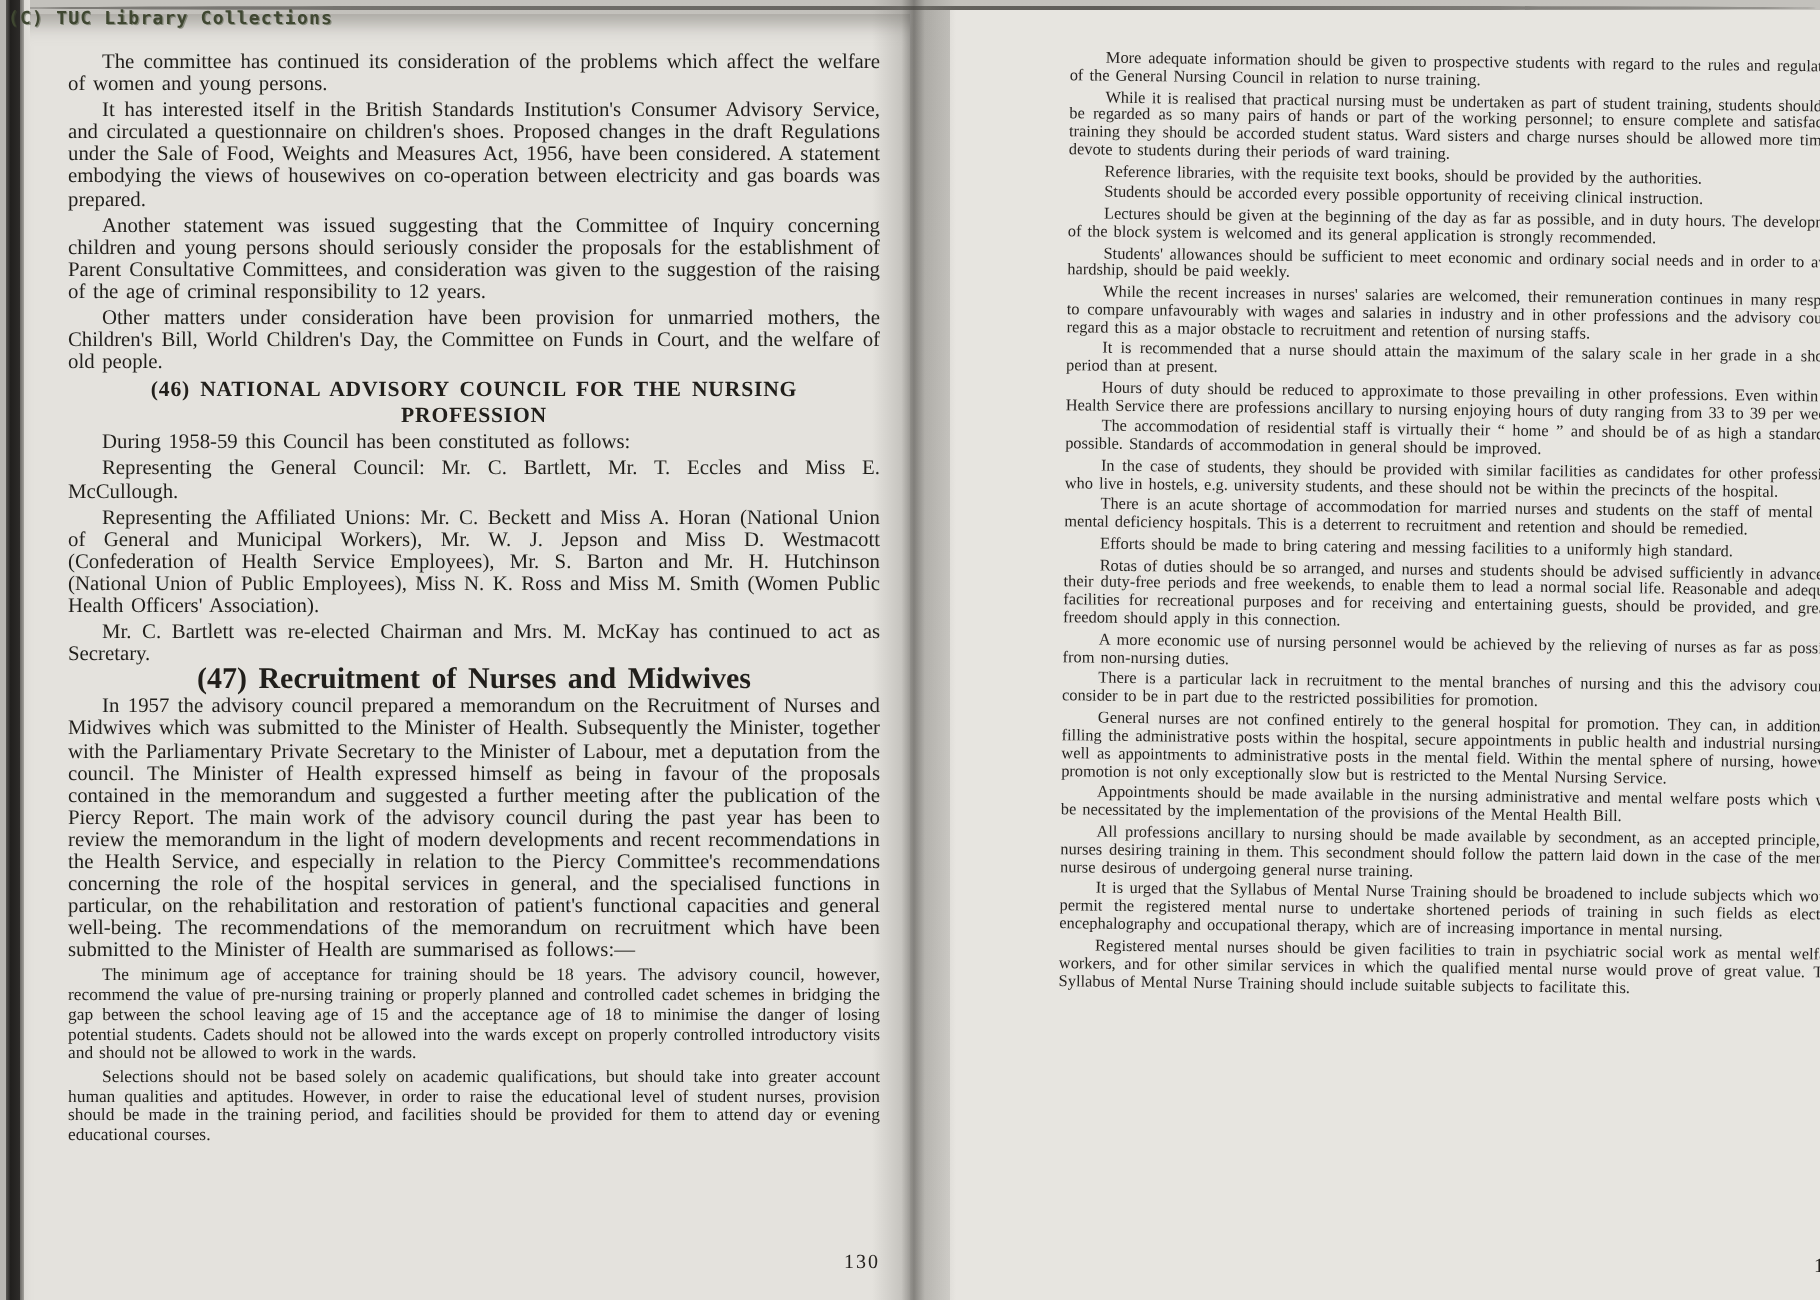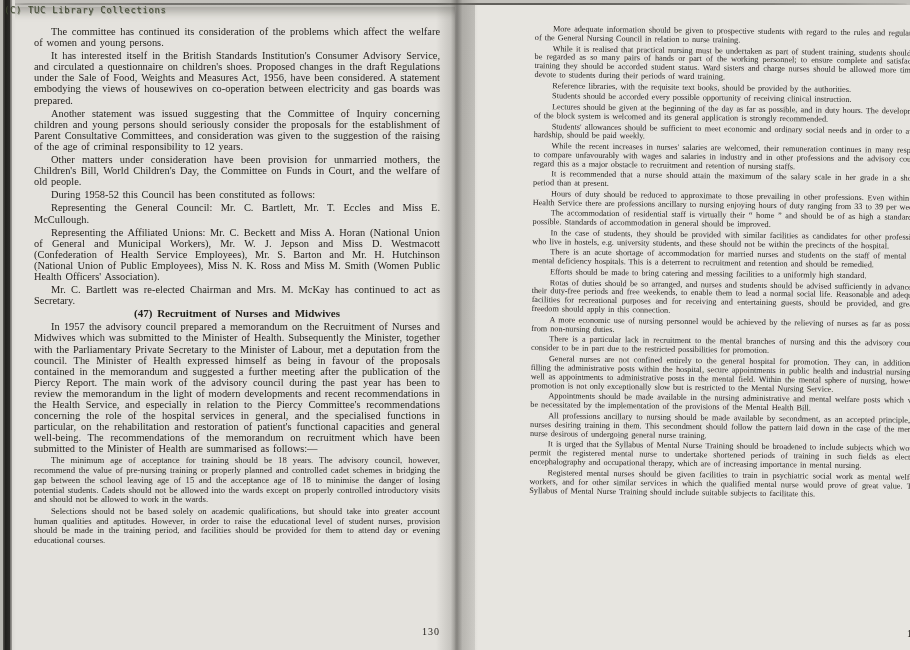--- a/index.html
+++ b/index.html
@@ -43,40 +43,40 @@
       rgba(130,128,123,0) 0%,
       rgba(120,118,113,0.28) 35%,
       rgba(80,78,74,0.6) 50%,
       rgba(120,118,113,0.3) 63%,
       rgba(140,138,133,0) 100%);
     pointer-events:none;z-index:3;
   }
   .watermark{
     position:absolute;left:4px;top:5px;z-index:6;
     font-family:"DejaVu Sans Mono", monospace;
-    font-size:9px;font-weight:normal;letter-spacing:0.6px;
+    font-size:9px;font-weight:bold;letter-spacing:0.6px;
     color:#3f4731;
     text-shadow:0.6px 0.6px 0 rgba(63,71,49,0.45);
   }
   
   .content-left{
     position:absolute;left:21px;top:19px;width:406px;
     font-size:10.4px;line-height:11.1px;
     text-align:justify;color:#211f1b;
     word-spacing:1.2px;
   }
   .content-left p{margin:0 0 2px;text-indent:17px;}
   .h46{
     font-weight:bold;text-align:center;white-space:pre-line;
     font-size:10.8px;line-height:12.5px;letter-spacing:0.4px;
     margin:11px 0 7px;text-indent:0 !important;word-spacing:2px;
   }
   .h47{
     font-weight:bold;text-align:center;
-    font-size:11px;margin:9px 0 6px;
+    font-size:15px;margin:9px 0 6px;
     text-indent:0 !important;word-spacing:2px;
   }
   .rep-lead{}
   .smallp{font-size:8.7px;line-height:9.7px;margin:0 0 3px;text-indent:14px;word-spacing:0.8px;}
   .sp-first{margin-top:4px;}
   .pn-left{
     position:absolute;left:21px;bottom:13px;width:406px;
     text-align:right;font-size:10px;letter-spacing:1px;
   }
   
@@ -98,21 +98,23 @@
 
 <div class="scan">
   <div class="top-edge"></div>
 
   <div class="page-left">
     <div class="content-left">
       <p>The committee has continued its consideration of the problems which affect the welfare of women and young persons.</p>
       <p>It has interested itself in the British Standards Institution's Consumer Advisory Service, and circulated a questionnaire on children's shoes.  Proposed changes in the draft Regulations under the Sale of Food, Weights and Measures Act, 1956, have been considered.  A statement embodying the views of housewives on co-operation between electricity and gas boards was prepared.</p>
       <p>Another statement was issued suggesting that the Committee of Inquiry concerning children and young persons should seriously consider the proposals for the establishment of Parent Consultative Committees, and consideration was given to the suggestion of the raising of the age of criminal responsibility to 12 years.</p>
       <p>Other matters under consideration have been provision for unmarried mothers, the Children's Bill, World Children's Day, the Committee on Funds in Court, and the welfare of old people.</p>
-      <p>During 1958-52 this Council has been constituted as follows:</p>
+      <p class="h46">(46)  NATIONAL ADVISORY COUNCIL FOR THE NURSING
+PROFESSION</p>
+      <p>During 1958-59 this Council has been constituted as follows:</p>
       <p>
         <span class="rep-lead">Representing the General Council:</span><span> Mr. C. Bartlett, Mr. T. Eccles and Miss E. McCullough.</span>
       </p>
       <p>
         <span class="rep-lead">Representing the Affiliated Unions:</span><span> Mr. C. Beckett and Miss A. Horan (National Union of General and Municipal Workers), Mr. W. J. Jepson and Miss D. Westmacott (Confederation of Health Service Employees), Mr. S. Barton and Mr. H. Hutchinson (National Union of Public Employees), Miss N. K. Ross and Miss M. Smith (Women Public Health Officers' Association).</span>
       </p>
       <p>Mr. C. Bartlett was re-elected Chairman and Mrs. M. McKay has continued to act as Secretary.</p>
       <p class="h47">(47)  Recruitment of Nurses and Midwives</p>
       <p>In 1957 the advisory council prepared a memorandum on the Recruitment of Nurses and Midwives which was submitted to the Minister of Health.  Subsequently the Minister, together with the Parliamentary Private Secretary to the Minister of Labour, met a deputation from the council.  The Minister of Health expressed himself as being in favour of the proposals contained in the memorandum and suggested a further meeting after the publication of the Piercy Report.  The main work of the advisory council during the past year has been to review the memorandum in the light of modern developments and recent recommendations in the Health Service, and especially in relation to the Piercy Committee's recommendations concerning the role of the hospital services in general, and the specialised functions in particular, on the rehabilitation and restoration of patient's functional capacities and general well-being.  The recommendations of the memorandum on recruitment which have been submitted to the Minister of Health are summarised as follows:—</p>
       <p class="smallp sp-first">The minimum age of acceptance for training should be 18 years.  The advisory council, however, recommend the value of pre-nursing training or properly planned and controlled cadet schemes in bridging the gap between the school leaving age of 15 and the acceptance age of 18 to minimise the danger of losing potential students.  Cadets should not be allowed into the wards except on properly controlled introductory visits and should not be allowed to work in the wards.</p>

